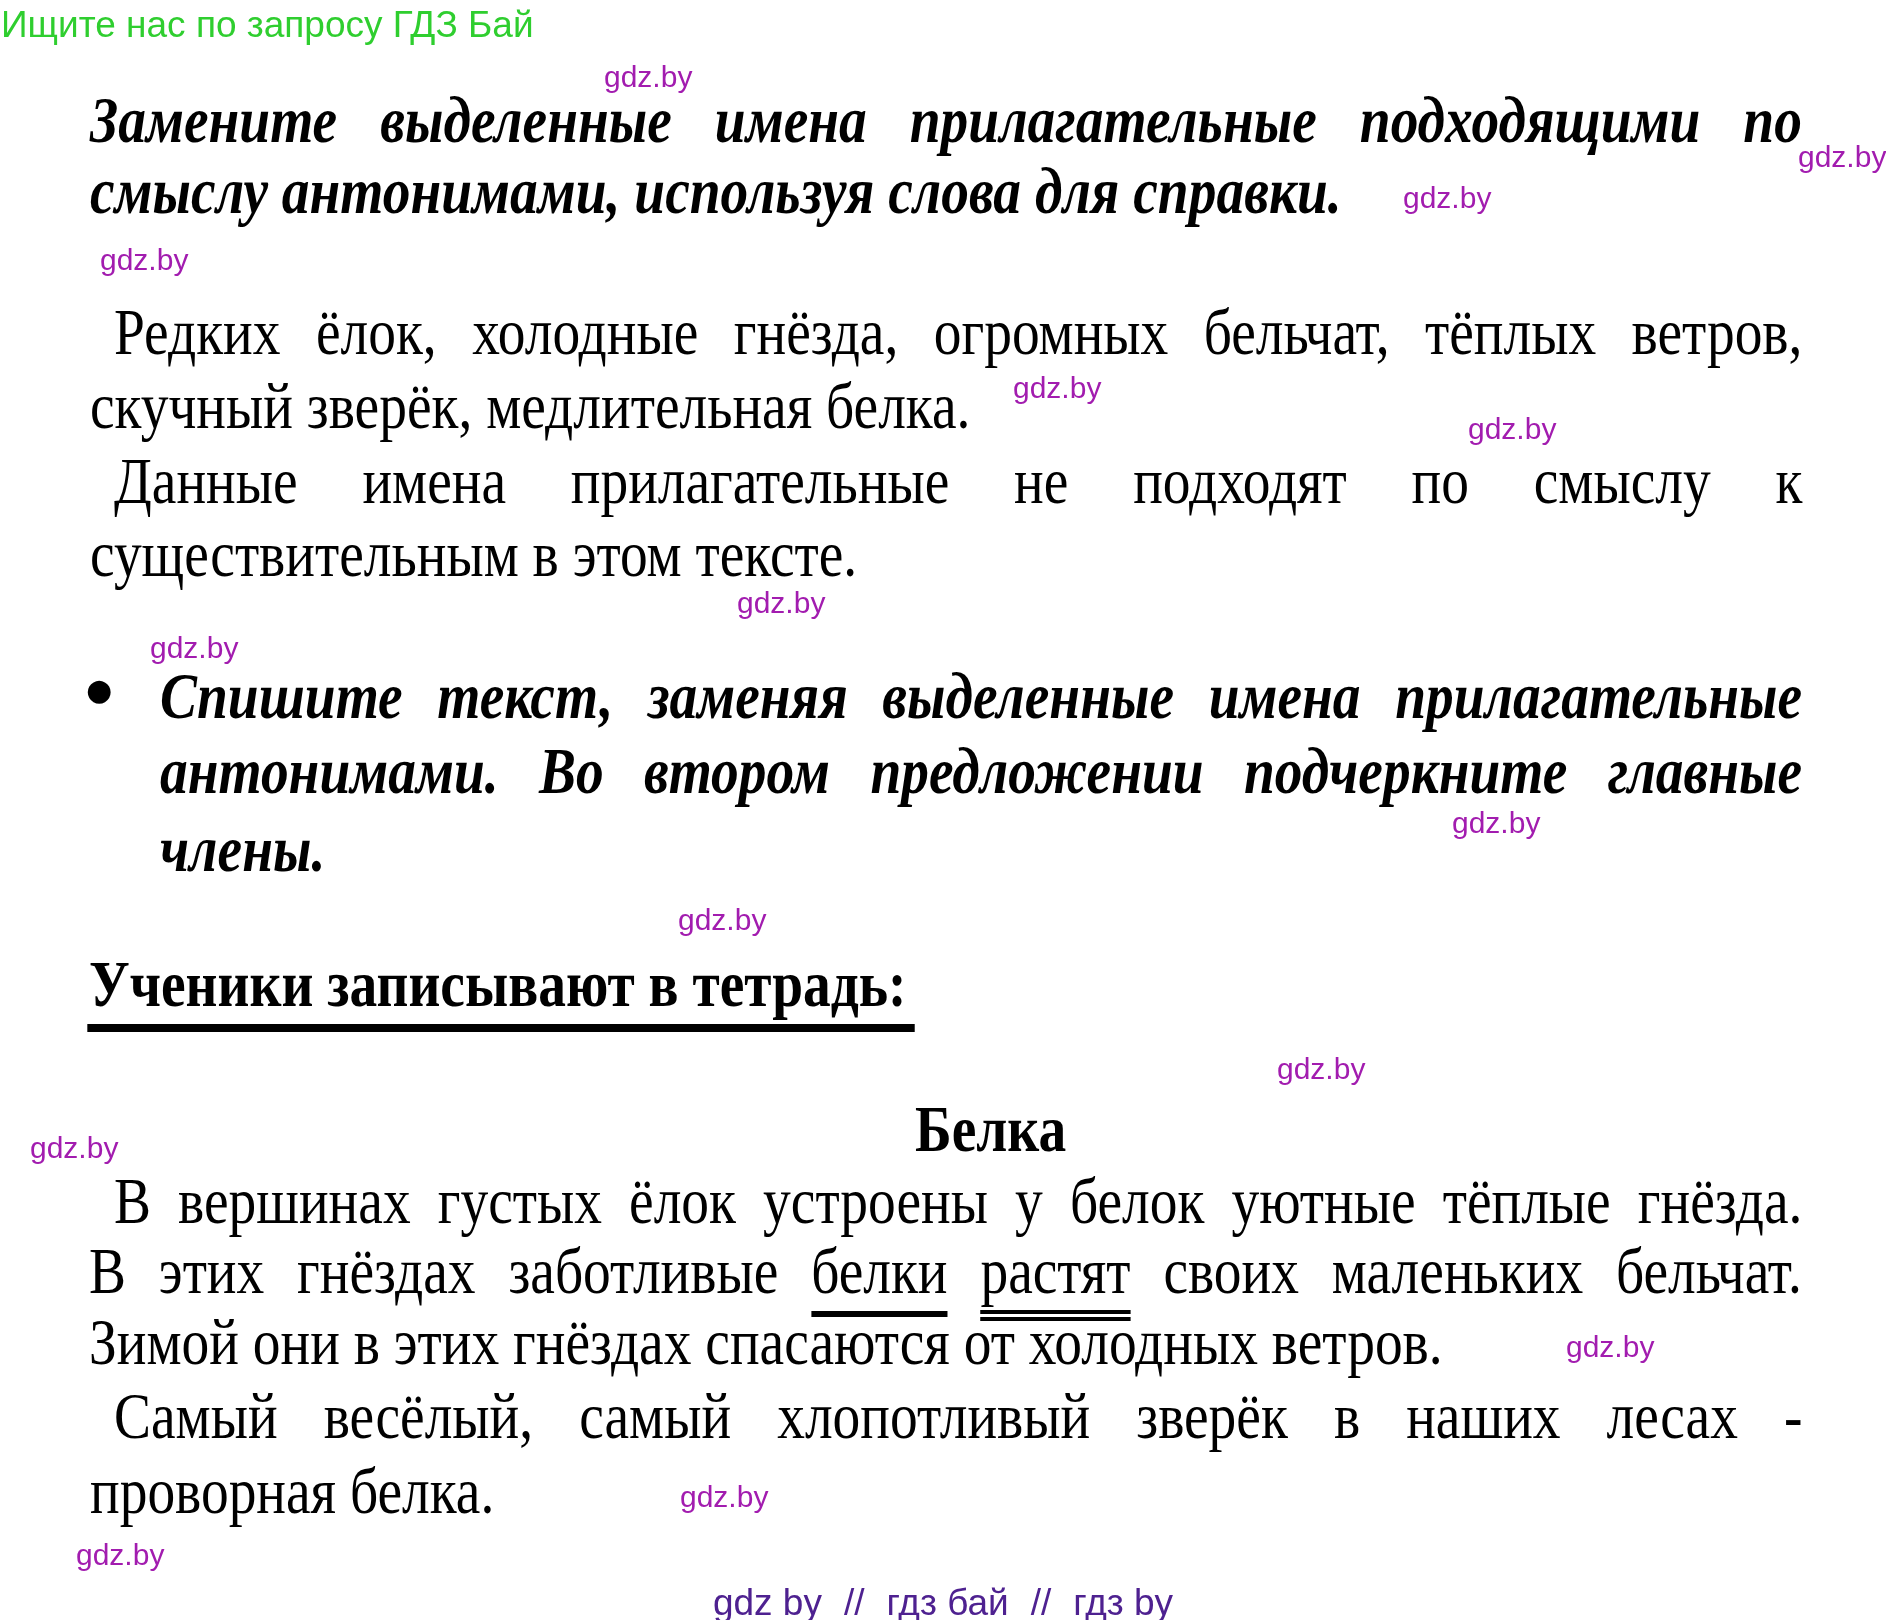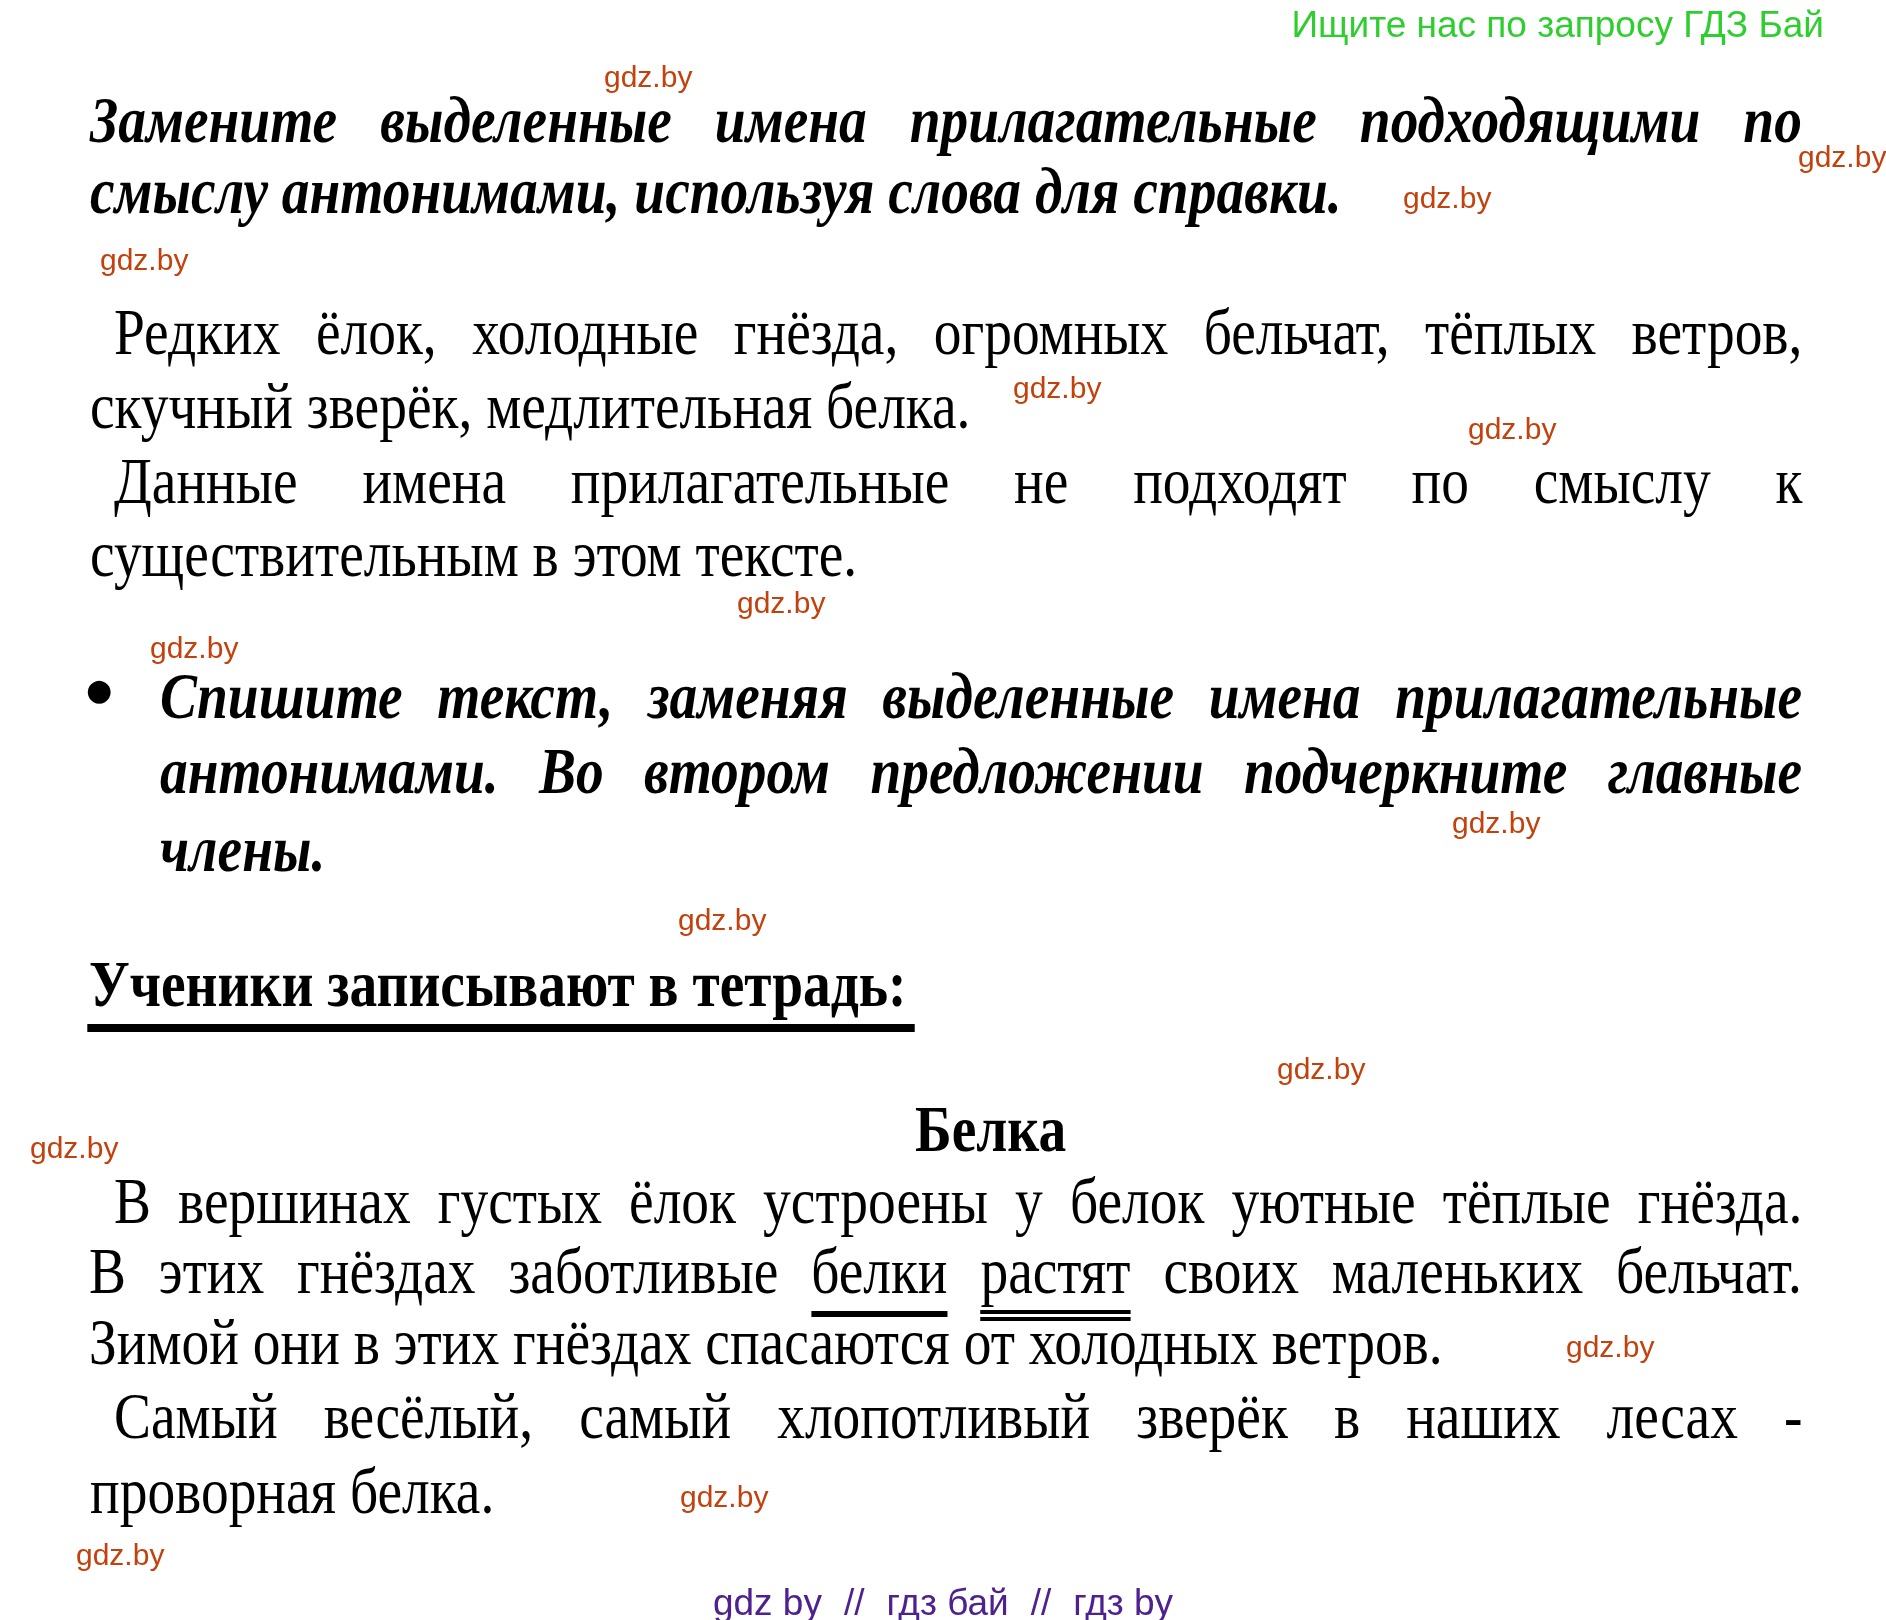--- a/index.html
+++ b/index.html
@@ -7,30 +7,30 @@
     position: relative;
     width: 1886px;
     height: 1620px;
     background: #ffffff;
     overflow: hidden;
     color: #000;
   }
   
   .banner {
     position: absolute;
-    top: 4px; left: 14px; width: 1810px;
-    text-align: right;
+    top: 4px; left: 1px; width: 1810px;
+    text-align: left;
     font: 37px "Liberation Sans", sans-serif;
     color: #2FCE2F;
   }
   
   .wm {
     position: absolute;
     font: 30px "Liberation Sans", sans-serif;
-    color: #c2410c;
+    color: #a21caf;
     white-space: nowrap;
   }
   
   .sl {
     position: absolute;
     font-family: "Liberation Serif", "DejaVu Serif", serif;
     font-size: 66px;
     line-height: 1.05;
     transform: scaleX(0.84);
     transform-origin: 0 0;

